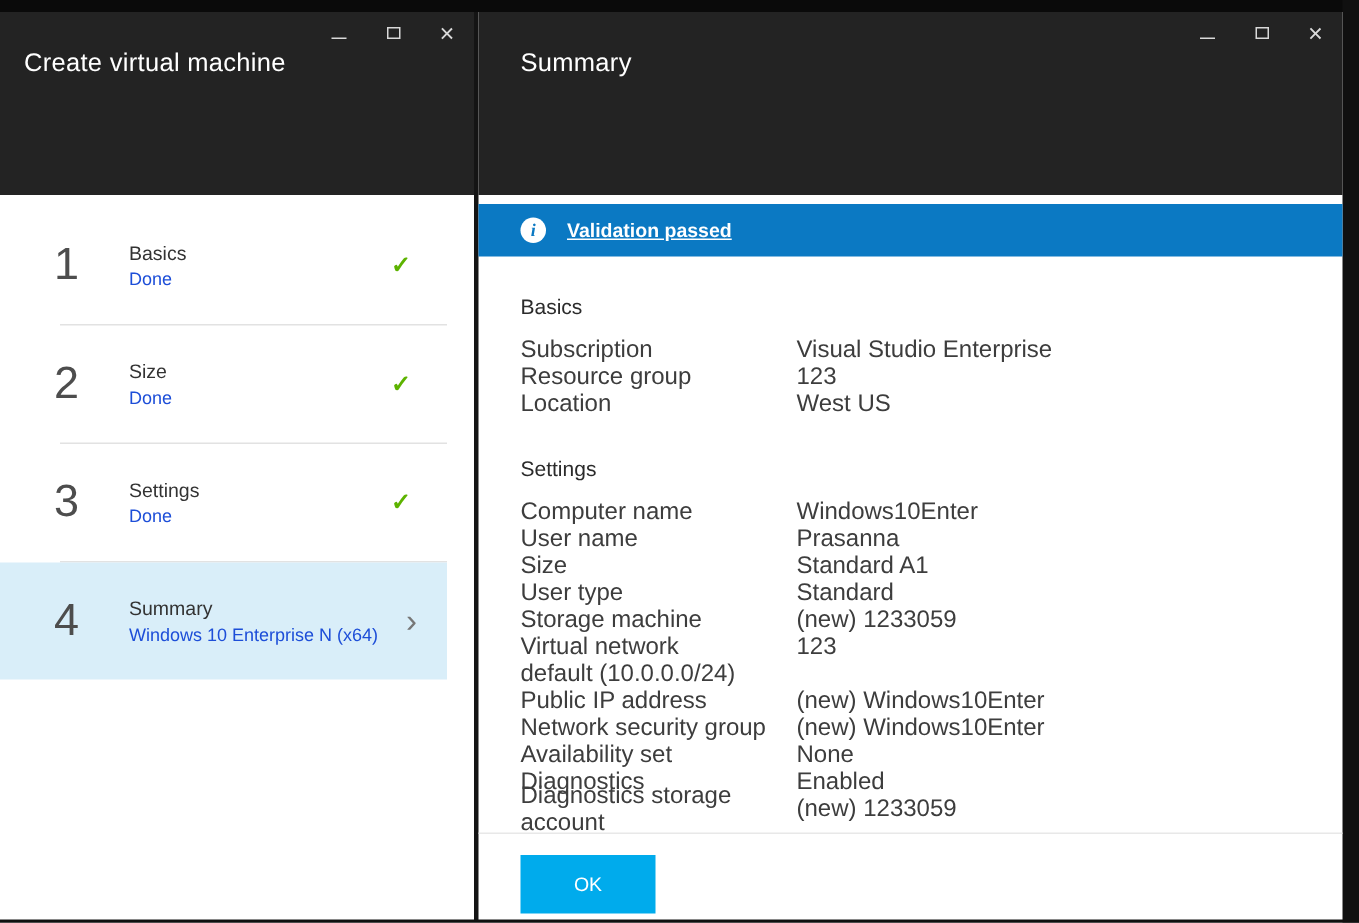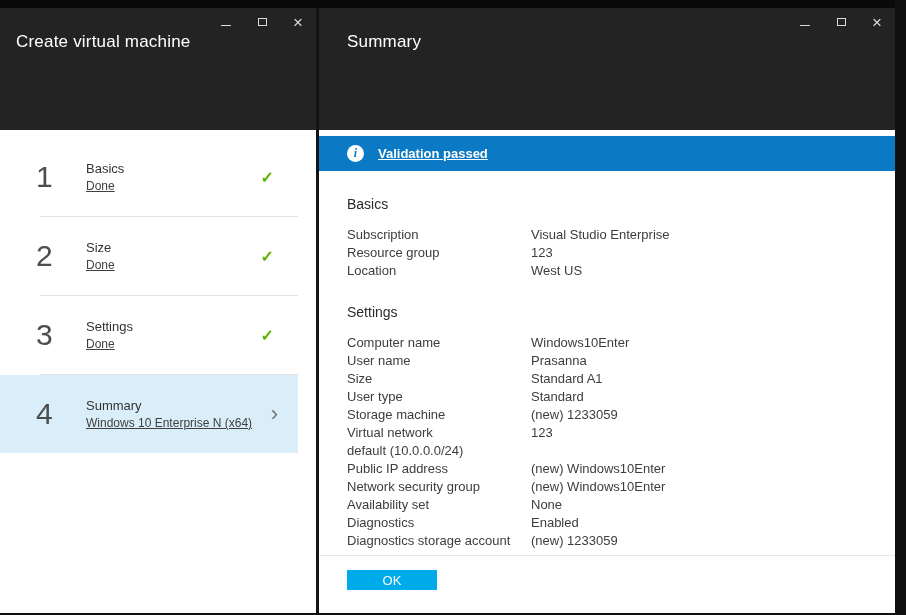--- a/index.html
+++ b/index.html
@@ -35,46 +35,46 @@
   .glyph-close { color:#d9d9d9; font-size:17px; line-height:1; font-weight:400; }
 
   
   .panel-body-left { flex:1; padding-top:8px; }
   .steps { margin-right:18px; }
   .step { display:flex; align-items:center; height:78px; padding-left:36px; padding-right:8px; }
   .step.selected { background:#d9eef9; }
   .step-number { width:50px; font-size:30px; color:#4d4d4d; font-weight:400; }
   .step-text { flex:1; min-width:0; }
   .step-title { font-size:13px; color:#333333; }
-  .step-sub { font-size:12px; color:#404040; margin-top:3px; white-space:nowrap;text-decoration:underline; }
+  .step-sub { font-size:12px; color:#1d4ed8; margin-top:3px; white-space:nowrap; }
   .step-check { color:#5db300; font-size:16px; font-weight:bold; margin-right:16px; }
   .step-chevron { color:#777777; font-size:22px; margin-right:12px; line-height:1; }
   .step-divider { border-bottom:1px solid #e2e2e2; margin-left:40px; }
 
   
   .banner {
     margin-top:6px; height:35px; background:#0b79c3;
     display:flex; align-items:center; padding-left:28px; flex:0 0 auto;
   }
   .info-icon {
     width:17px; height:17px; border-radius:50%; background:#ffffff; color:#0b79c3;
     display:flex; align-items:center; justify-content:center;
     font-family:"Liberation Serif", serif; font-style:italic; font-weight:bold; font-size:12px;
   }
   .banner-text { color:#ffffff; font-size:13px; font-weight:bold; margin-left:14px;text-decoration:underline; }
 
   .summary-content { flex:1; padding:0 28px; overflow:hidden; }
   .section-heading { font-size:14px; color:#2b2b2b; margin-top:25px; margin-bottom:13px; }
-  .kv-row { display:flex; height:18px; align-items:center; font-size:13px; color:#3d3d3d; }
+  .kv-row { display:flex; height:18px; align-items:center; font-size:16px; color:#3d3d3d; }
   .kv-label { flex:0 0 184px; }
   .kv-value { flex:1; white-space:nowrap; }
 
   .panel-footer { flex:0 0 58px; border-top:1px solid #e8e8e8; padding:14px 0 0 28px; }
   .ok-button {
-    width:90px; height:20px; background:#00abec; color:#ffffff;
+    width:90px; height:39px; background:#00abec; color:#ffffff;
     border:none; font-size:13px; font-family:"Liberation Sans", sans-serif; cursor:pointer;
   }
 </style>
 </head>
 <body>
 
 <div id="stage">
   <div class="top-strip"></div>
   <div class="right-edge"></div>
   <div class="bottom-edge"></div>

